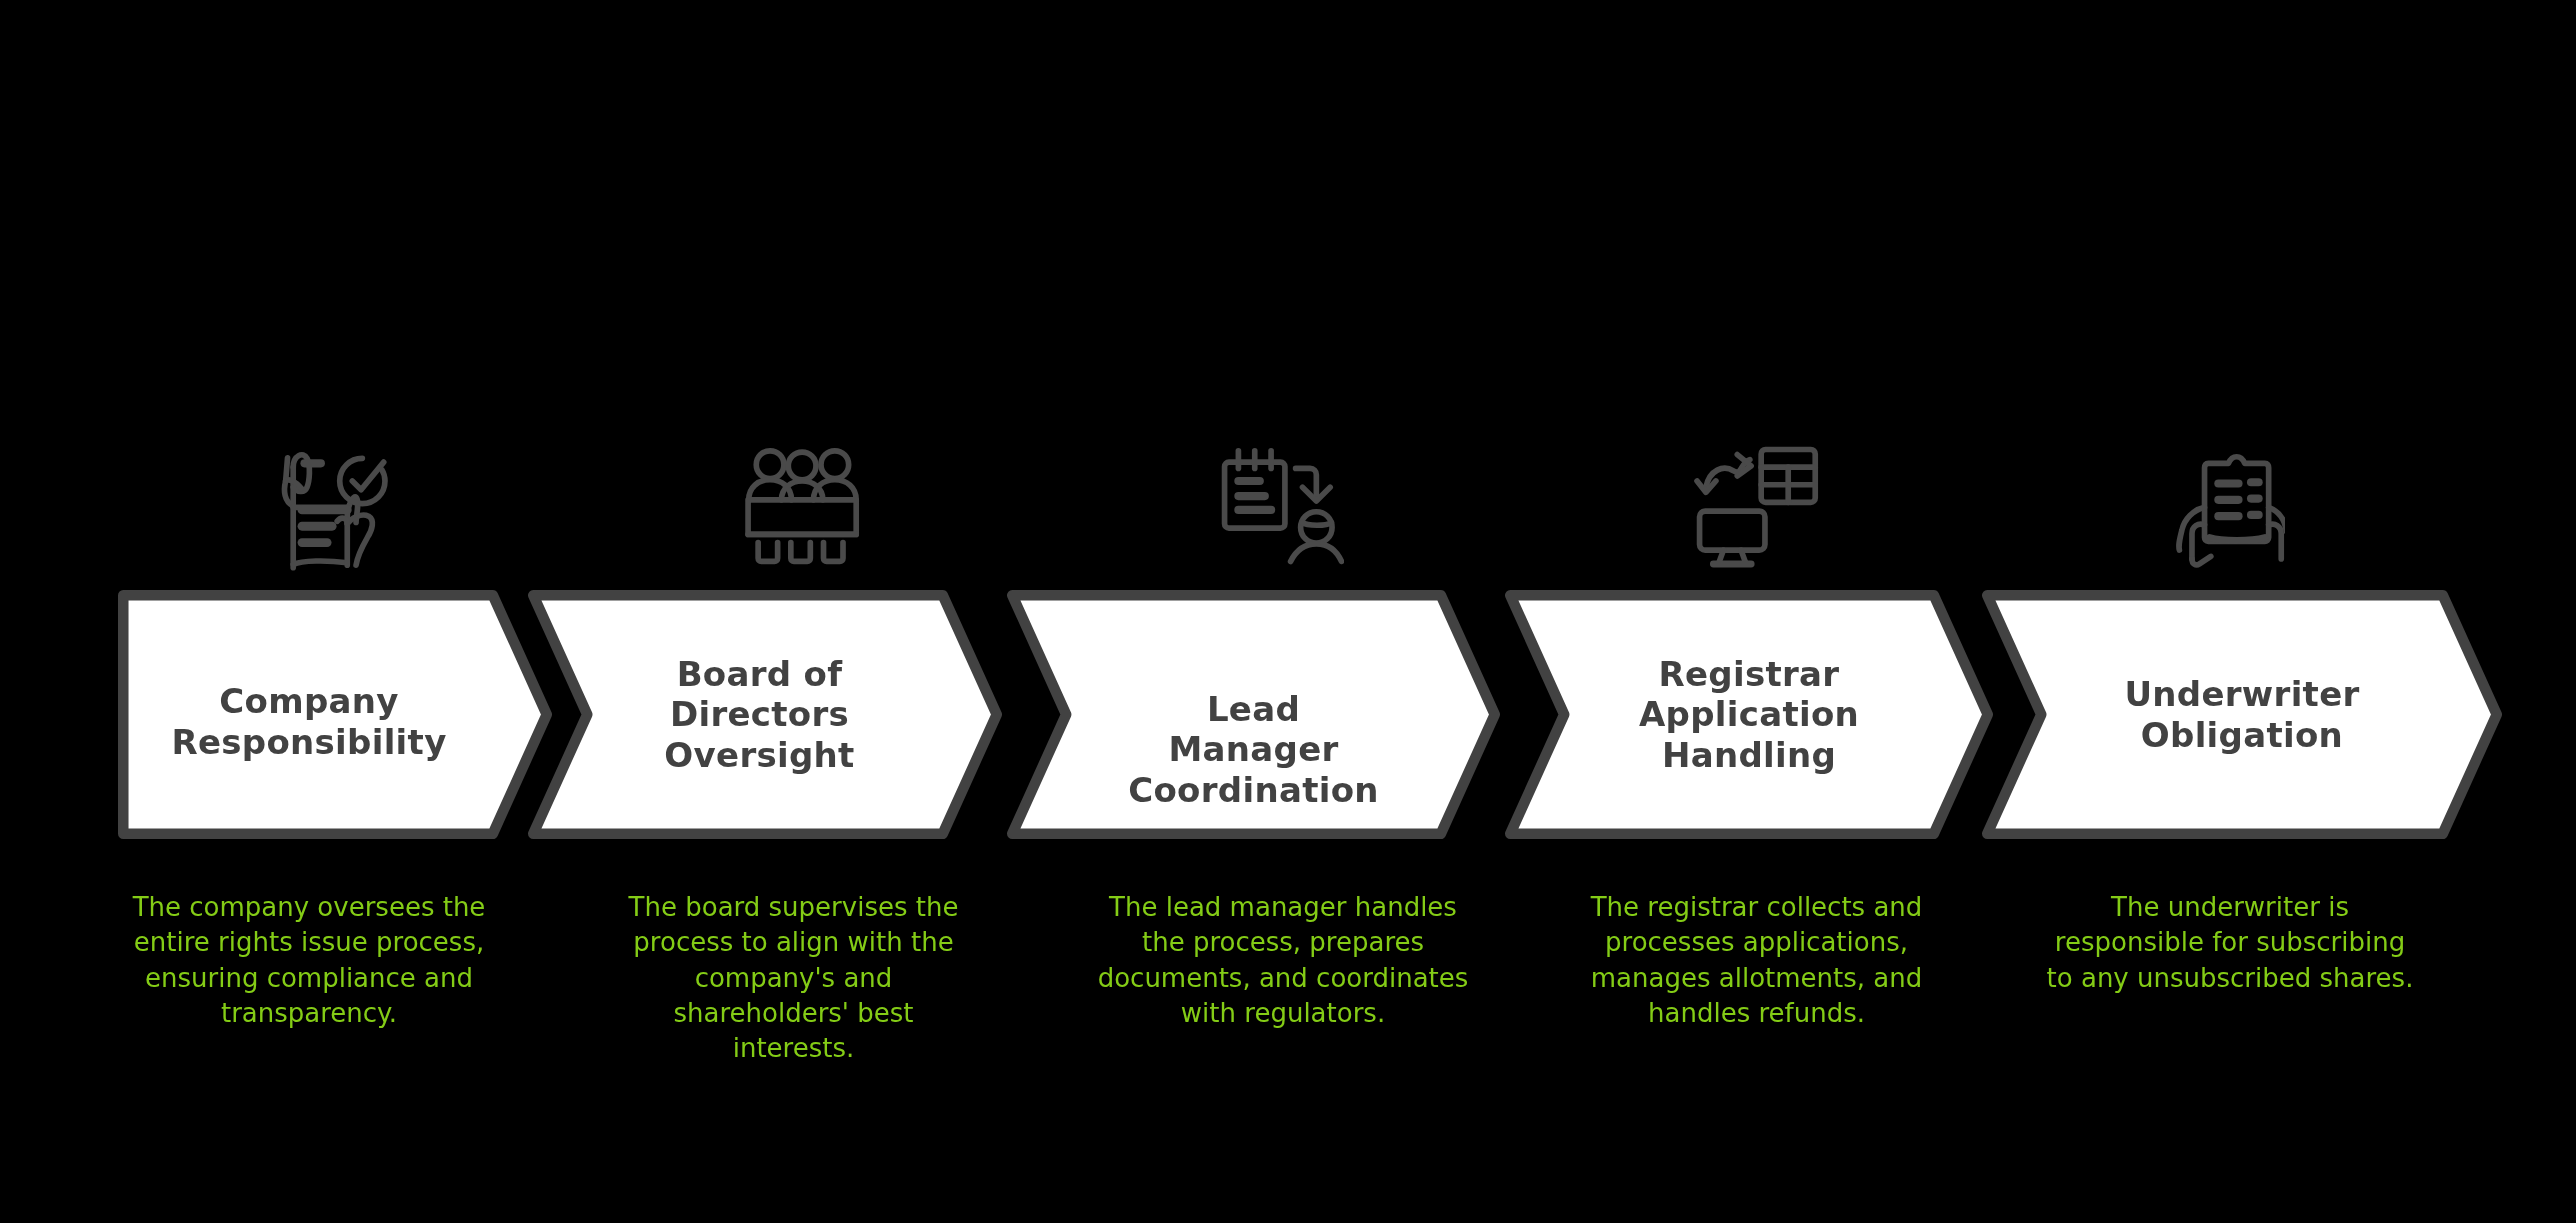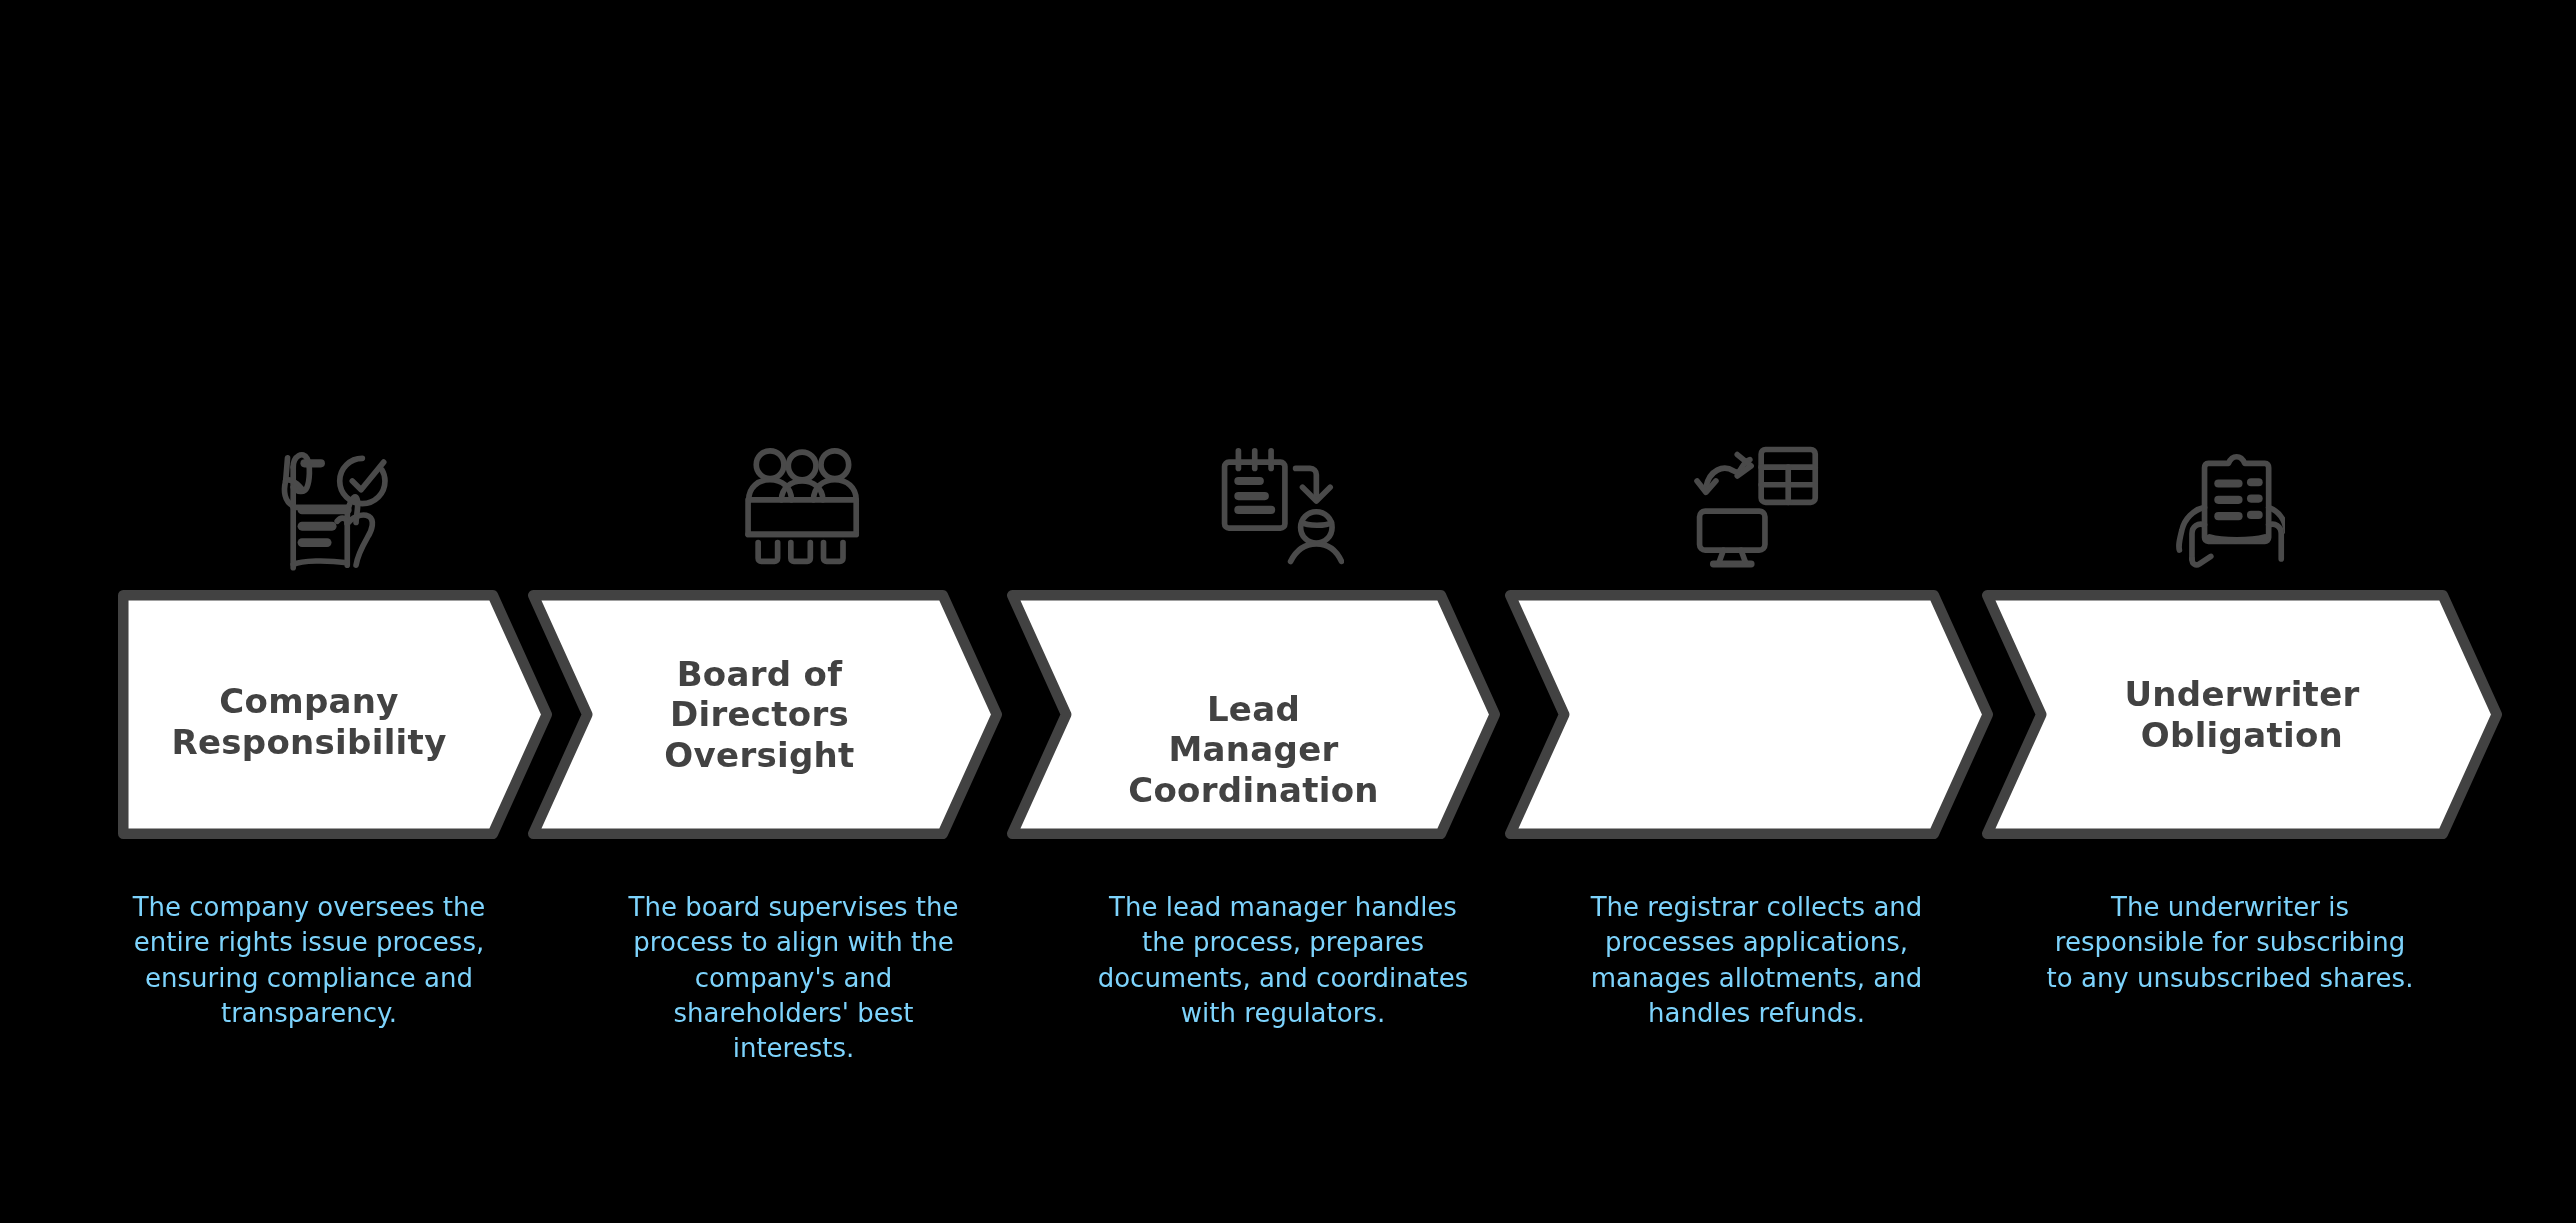--- a/index.html
+++ b/index.html
@@ -47,21 +47,21 @@
   .desc{
     position:absolute;top:890px;
     text-align:center;
   }
   .desc span{
     display:block;
     font-family:"DejaVu Sans","Liberation Sans",sans-serif;
     font-weight:400;
     font-size:26px;
     line-height:1.36;
-    color:#7dd3fc;
+    color:#84cc16;
   }
 </style>
 </head>
 <body>
 
 <div id="flow">
 
   <div class="icon-wrap" style="left:258px;">
     <svg viewBox="0 0 210 210" fill="none" stroke="#4a4a4a" stroke-width="9" stroke-linecap="round" stroke-linejoin="round">
       <path d="M56 200 L56 102 L56 40"></path>
@@ -179,20 +179,25 @@
     <span style="white-space:pre-line;">Lead
 Manager
 Coordination</span>
   </div>
 
   <div class="chev" style="left:1505px;width:488px;">
     <svg viewBox="0 0 742 378" preserveAspectRatio="none">
       <path d="M8 8 L652 8 L734 189 L652 370 L8 370 L90 189 Z" fill="#FFFFFF" stroke="#424242" stroke-width="16" stroke-linejoin="round" stroke-linecap="round"></path>
     </svg>
   </div>
+  <div class="chev-label" style="left:1545px;width:408px;">
+    <span style="white-space:pre-line;">Registrar
+Application
+Handling</span>
+  </div>
 
   <div class="chev" style="left:1982px;width:520px;">
     <svg viewBox="0 0 790 378" preserveAspectRatio="none">
       <path d="M8 8 L700 8 L782 189 L700 370 L8 370 L90 189 Z" fill="#FFFFFF" stroke="#424242" stroke-width="16" stroke-linejoin="round" stroke-linecap="round"></path>
     </svg>
   </div>
   <div class="chev-label" style="left:2028px;width:428px;">
     <span style="white-space:pre-line;">Underwriter
 Obligation</span>
   </div>

